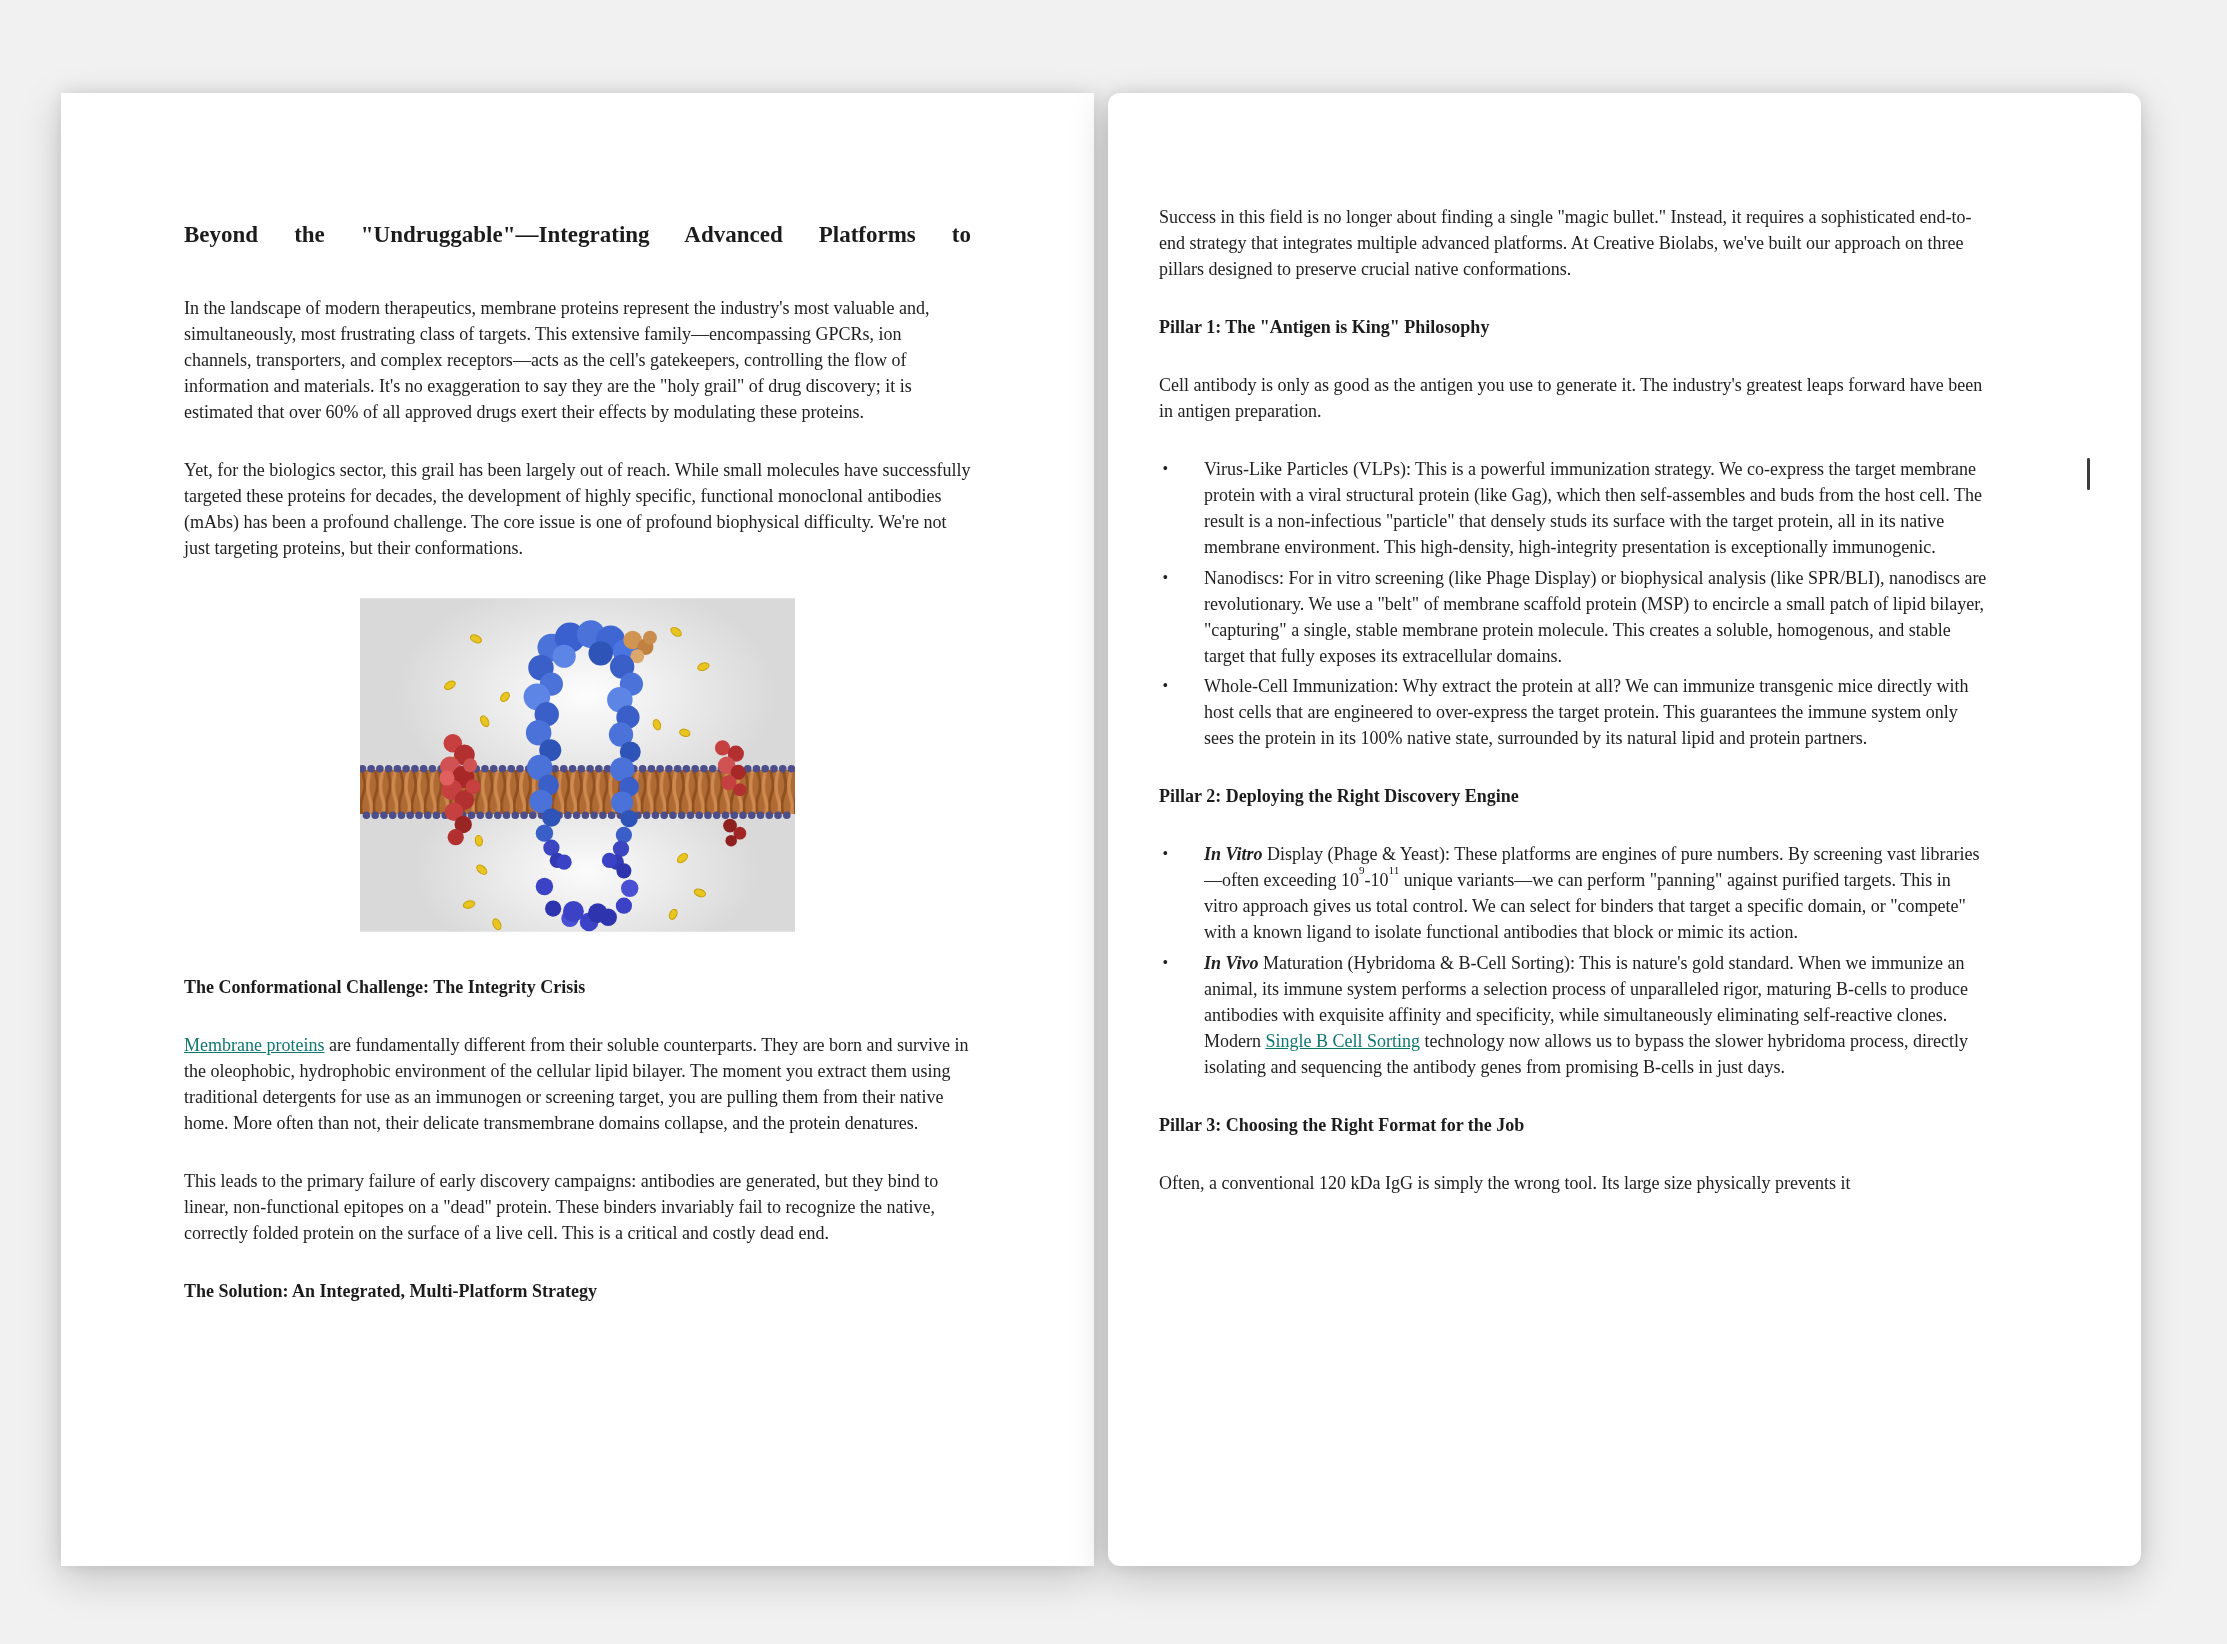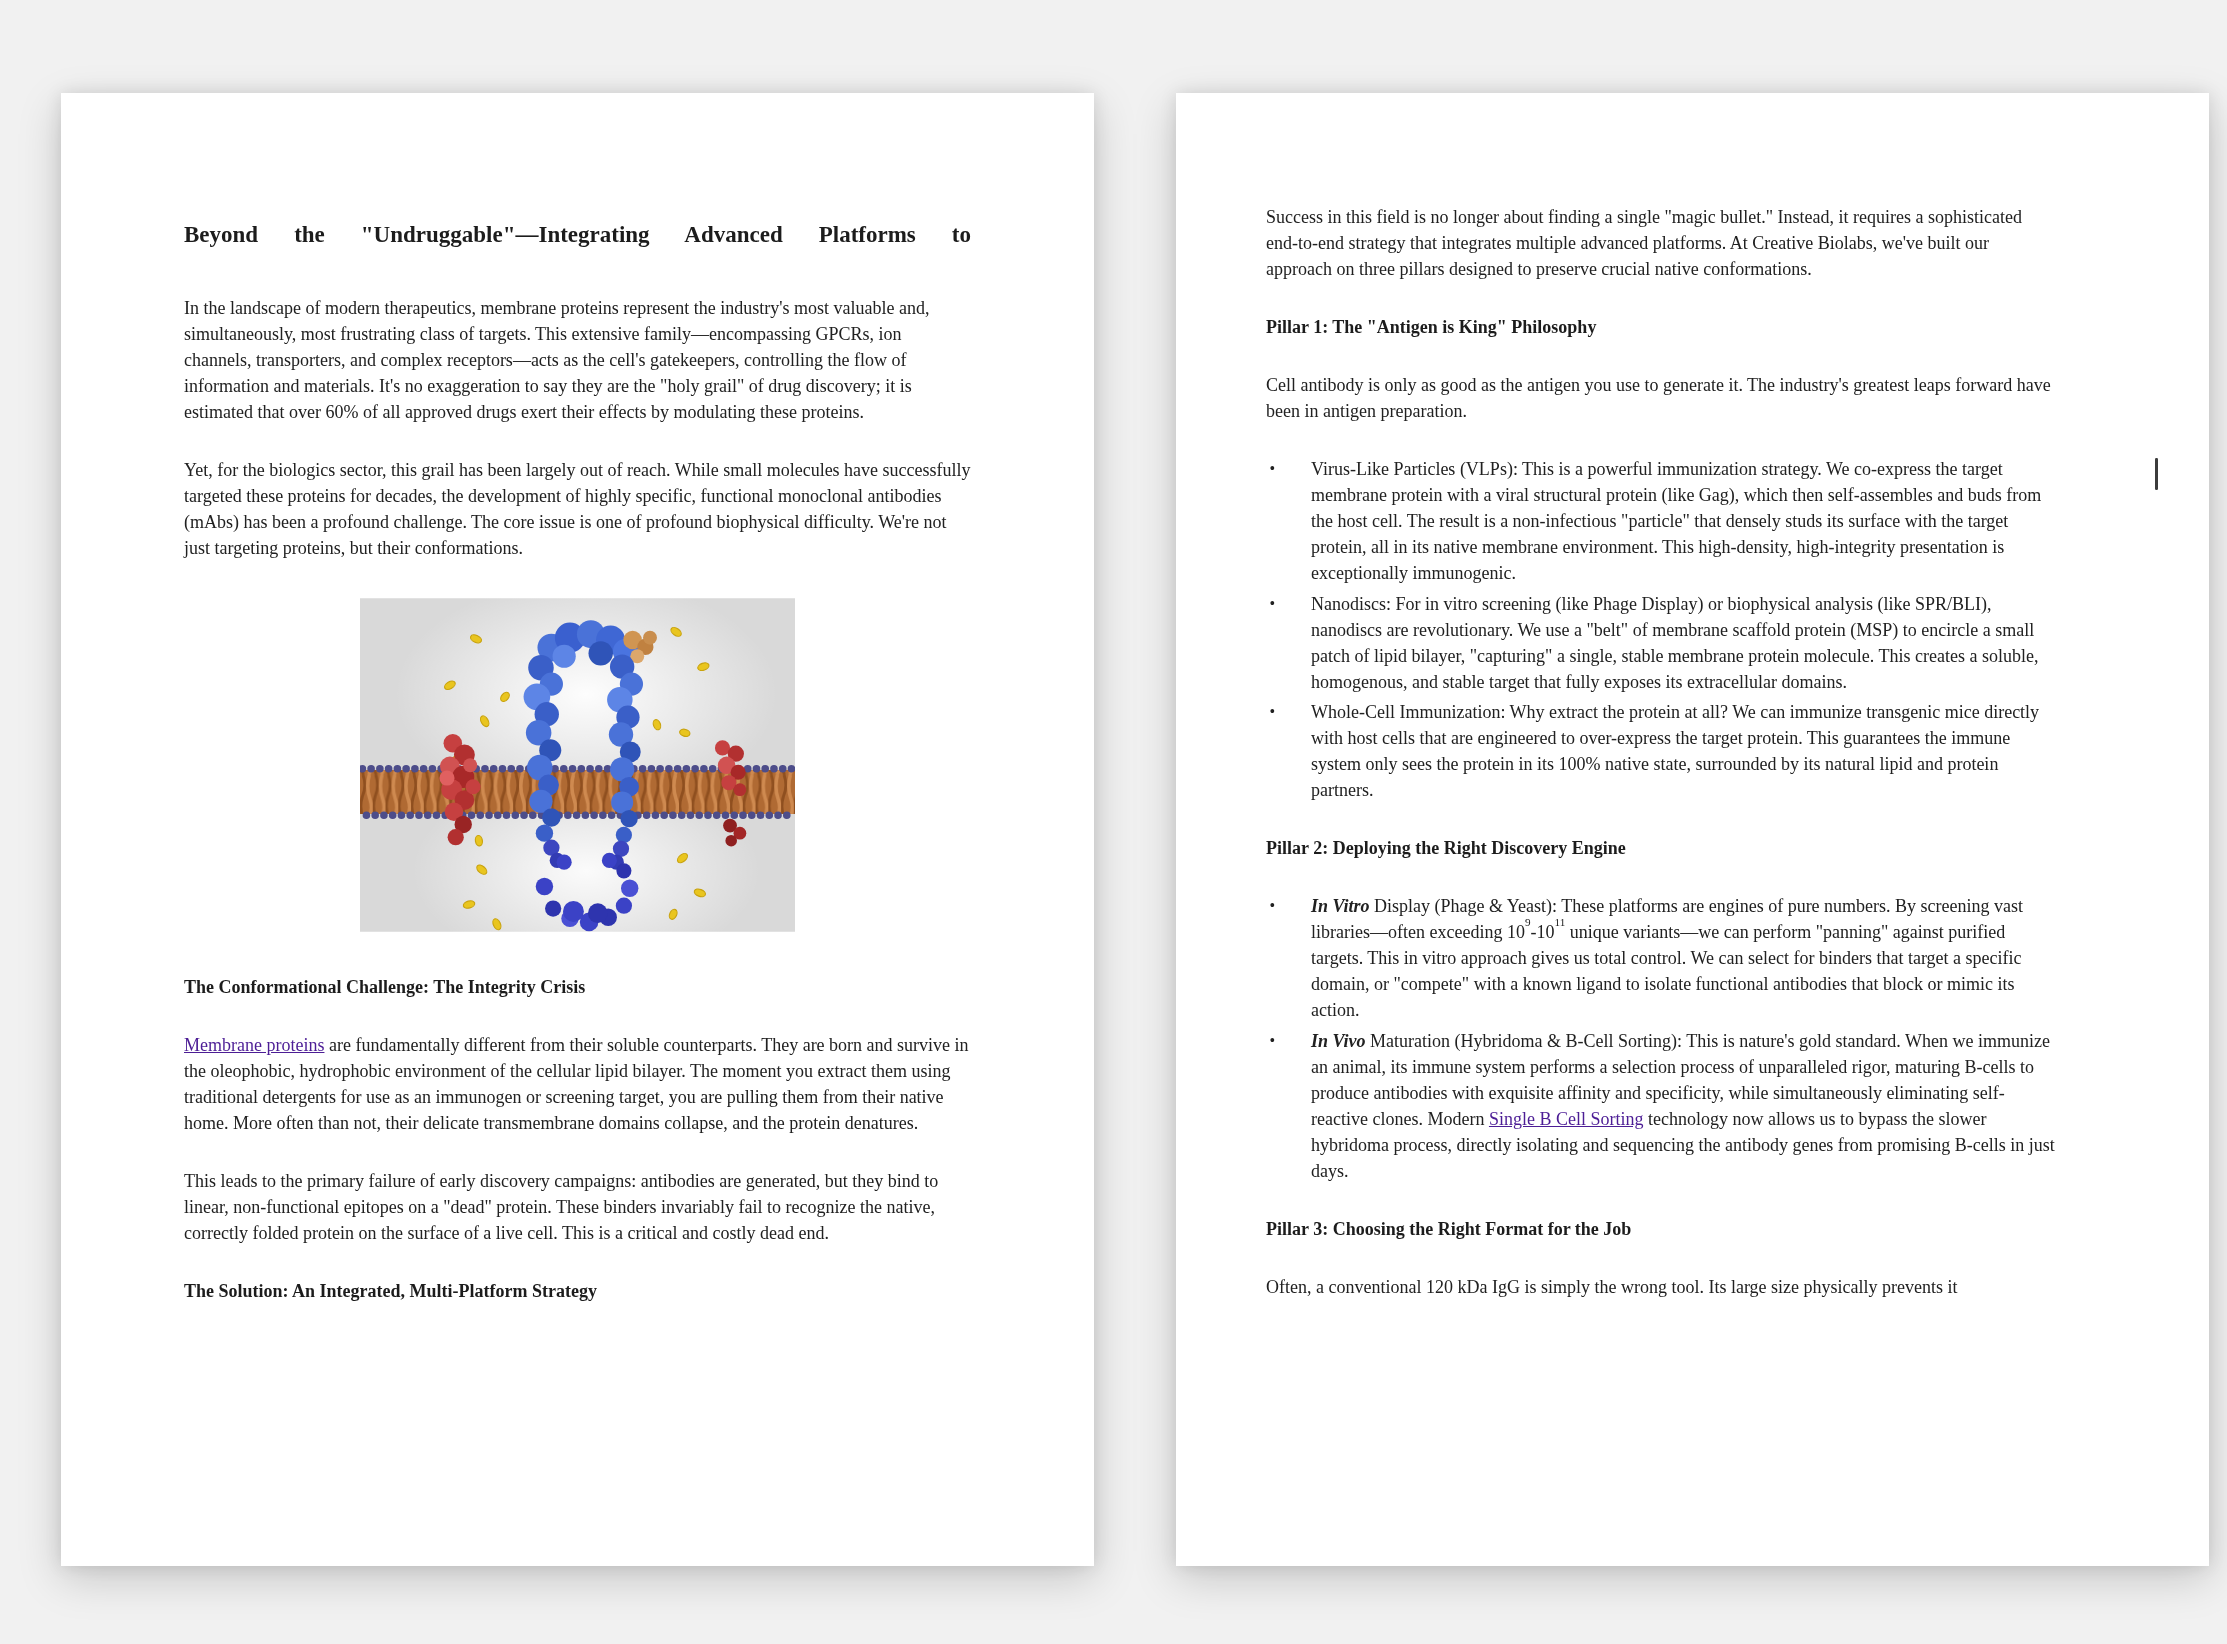--- a/index.html
+++ b/index.html
@@ -13,21 +13,21 @@
   }
   .canvas { position:absolute; inset:0; }
   .page {
     position:absolute; top:93px;
     width:1033px; height:1473px;
     background:#ffffff;
     box-sizing:border-box;
     box-shadow:0 12.8px 41px rgba(0,0,0,0.18), 0 0 16px rgba(0,0,0,0.10);
   }
   .page-left  { left:61px;  padding:0 123px; }
-  .page-right { left:1176px; padding:0 154px 0 90px; }
+  .page-right { left:1108px; padding:0 154px 0 51px;border-radius:12px; }
 
   .doc-title {
     margin:114px 0 32px 0;
     font-size:23px; font-weight:bold; line-height:56px;
     color:#1c1c1c;
   }
   .title-line { width:100%; }
   .title-line.spread { text-align:justify; text-align-last:justify; }
 
   p {
@@ -48,21 +48,21 @@
     position:relative;
     padding-left:45px;
     font-size:18px; line-height:26px;
     margin:0 0 4.6px 0;
   }
   ul.doc-list .bullet {
     position:absolute; left:3.5px; top:0;
     font-size:16px;
   }
 
-  a.doclink { color:#4c1d95; text-decoration:underline; cursor:pointer; }
+  a.doclink { color:#0f766e; text-decoration:underline; cursor:pointer; }
   sup { font-size:0.62em; position:relative; top:-0.45em; line-height:0; }
   i { font-style:italic;font-weight:bold; }
 
   .figure-wrap {
     width:435px; height:334px;
     margin:37px auto 42px auto;
   }
   .figure-wrap svg { display:block; width:435px; height:334px; }
 
   .caret {

